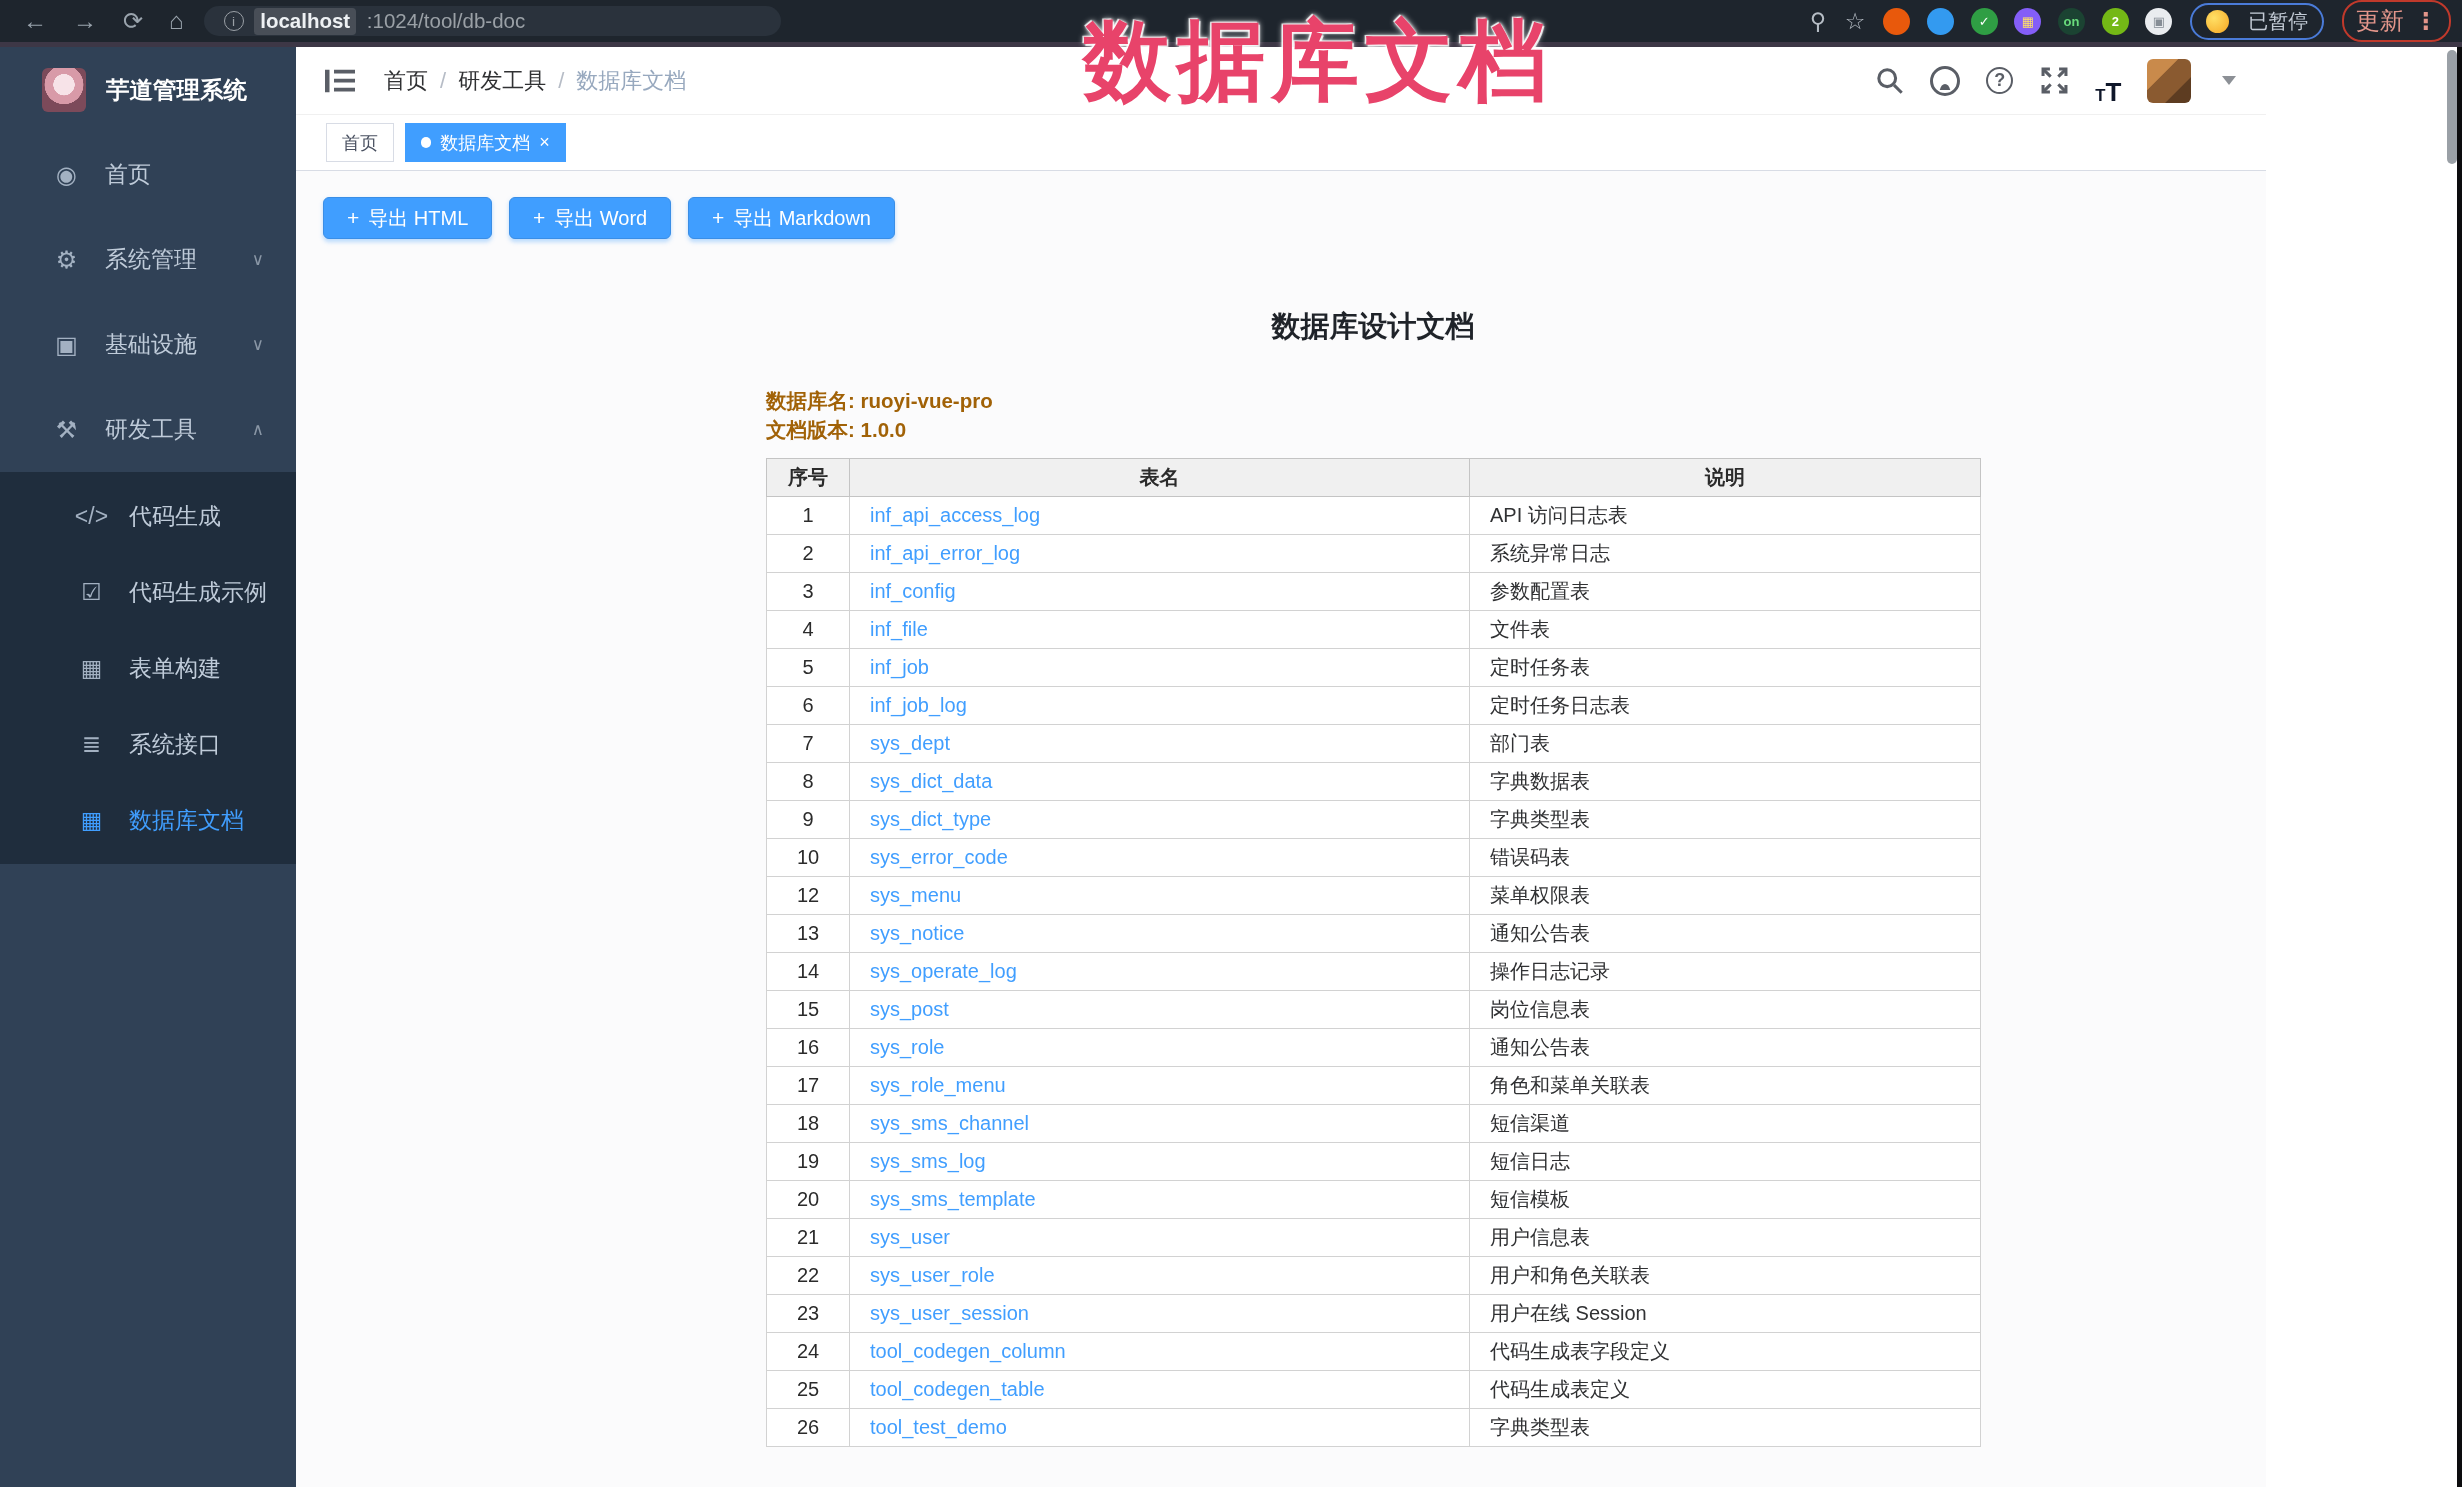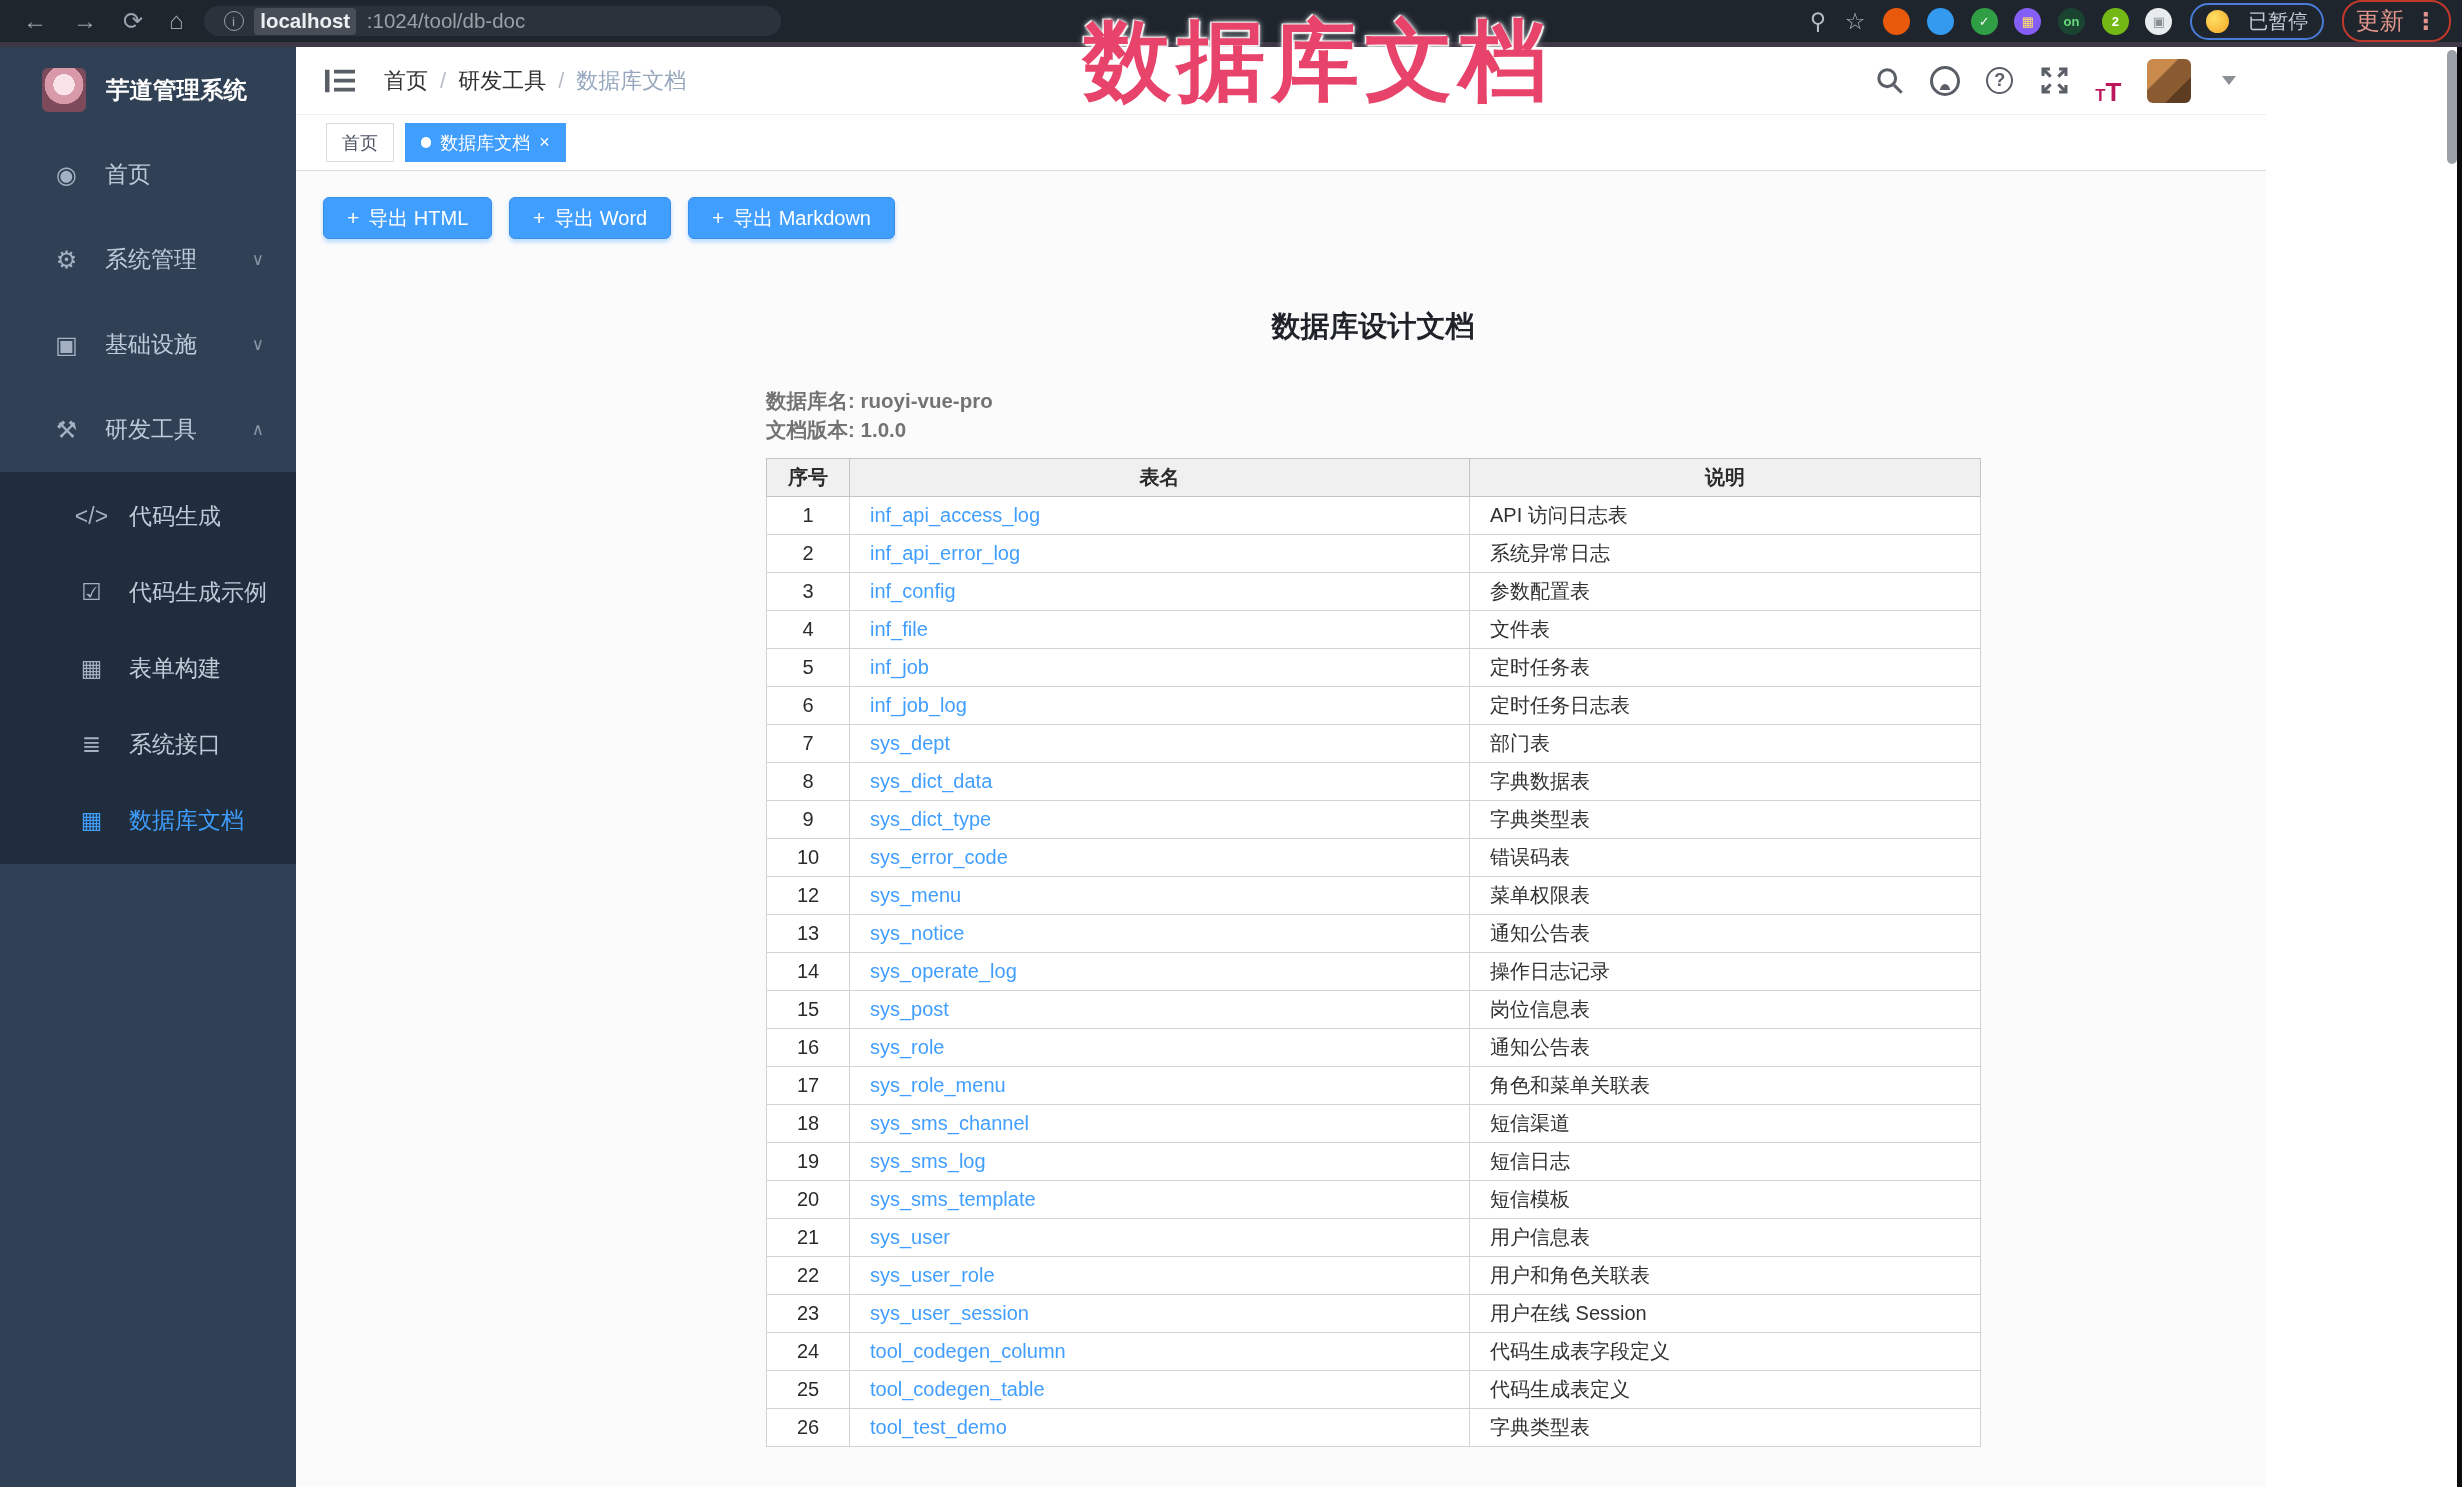--- a/index.html
+++ b/index.html
@@ -64,21 +64,21 @@
   .navbar { height:68px; background:#fff; display:flex; align-items:center;
     padding:0 30px 0 29px; border-bottom:0.8px solid #f0f0f0; }
   .hamburger { width:30px; height:26px; margin-right:29px; }
   .breadcrumb { display:flex; align-items:center; gap:12px; font-size:22px; color:#303133; }
   .crumb-sep { color:#b6bcc6; }
   .crumb-last { color:#97a8be; }
   .nav-right { margin-left:auto; display:flex; align-items:center; gap:26px; }
   .nr-icon { width:30px; height:30px; display:flex; align-items:center; justify-content:center; }
   .q-circle { width:27px; height:27px; border:2.3px solid #5a5e66; border-radius:50%;
     color:#5a5e66; font-size:18px; font-weight:bold; display:flex; align-items:center; justify-content:center; }
-  .tt-icon { font-size:26px; color:#be185d; font-weight:bold;margin-top:24px; }
+  .tt-icon { font-size:26px; color:#0f172a; font-weight:bold;margin-top:24px; }
   .tt-icon small { font-size:16.7px; }
   .avatar { width:44px; height:44px; border-radius:6px;
     background:linear-gradient(135deg,#c98a4b 0 35%, #8a5a30 36% 70%, #5d3c21 71%); }
   .caret-down { width:0; height:0; border-left:7.6px solid transparent;
     border-right:7.6px solid transparent; border-top:9px solid #8c9096; margin-left:4.6px; }
 
   .tagsbar { height:56px; background:#fff; border-bottom:1.5px solid #d8dce5;
     display:flex; align-items:center; gap:10.6px; padding:0 30px; }
   .tag { height:39px; display:flex; align-items:center; gap:9px; padding:0 15px;
     border:0.8px solid #d8dce5; background:#fff; color:#495060; font-size:18px; cursor:pointer; }
@@ -89,21 +89,21 @@
   .main { flex:1; padding:26px 30px 0 27px; overflow:hidden; }
   .btn-row { display:flex; gap:16.7px; }
   .btn { height:42px; display:flex; align-items:center; gap:9px; padding:0 23px;
     background:#409EFF; border:0.8px solid #3a8ee6; border-radius:6px; color:#fff;
     font-size:20px; cursor:pointer; box-shadow:0 2.3px 4.6px rgba(64,158,255,.35); }
   .btn .plus { font-size:21px; }
 
   .document { width:1214px; margin-left:443px; }
   .doc-title { margin-top:68px; text-align:center; font-size:29px; font-weight:bold; color:#1f2329; }
   .meta-block { margin-top:39px; }
-  .meta-line { font-size:20.5px; line-height:29px; color:#737373; font-weight:bold; }
+  .meta-line { font-size:20.5px; line-height:29px; color:#a16207; font-weight:bold; }
   .meta-line .meta-label { font-weight:bold; }
 
   table.doc-table { margin-top:13.7px; width:1214px; border-collapse:collapse;
     border:1.5px solid #b3b3b3; background:#fff; table-layout:fixed; }
   .doc-table th { background:#f0f0f0; font-weight:bold; font-size:20px; color:#2b2b2b;
     height:38px; border:0.8px solid #c4c4c4; }
   .doc-table td { height:38px; border:0.8px solid #d2d2d2; font-size:20px; color:#303133;
     padding:0 20px; background:#fff; }
   .doc-table td.seq { text-align:center; padding:0; color:#2b2b2b; }
   .doc-table td.tname a { color:#409EFF; text-decoration:none; }

